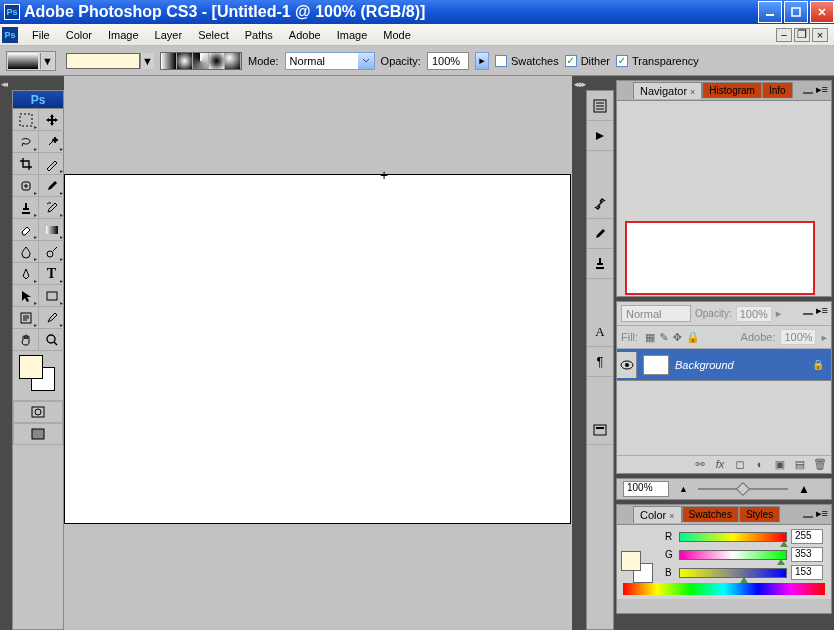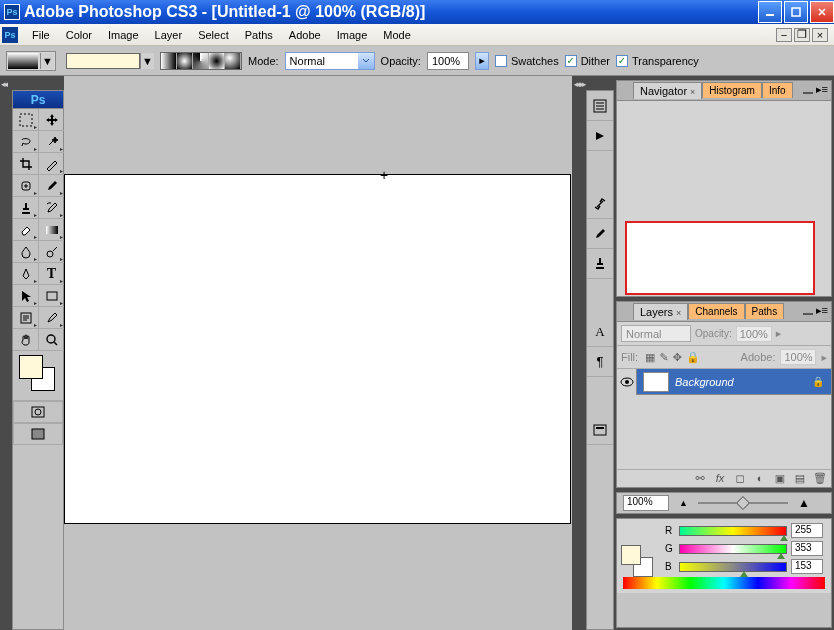--- a/index.html
+++ b/index.html
@@ -61,37 +61,37 @@
 .rstrip .arrows { color:#ccc; font-size:9px; text-align:center; padding-top:3px; letter-spacing:-2px;}
 
 .iconbar { width:28px; background:#c4c4c4; border:1px solid #888; margin-top:14px; display:flex; flex-direction:column; }
 .iconbar .ib { height:30px; border-bottom:1px solid #aaa; display:flex;align-items:center;justify-content:center; cursor:pointer;}
 .iconbar .gap { height:38px; border:none; }
 
 .panelcol { width:220px; background:#4a4a4a; display:flex; flex-direction:column; padding-top:4px; gap:4px; position:relative;}
 
 .panel { background:#c4c4c4; border:1px solid #888; margin-left:2px; margin-right:2px; position:relative; }
 .panel-tabs { display:flex; align-items:flex-start; height:20px; background:#b4b4b4; border-bottom:1px solid #888; padding-left:16px; gap:0;}
-.ptab { background:#fdba74; border:1px solid #888; border-bottom:none; padding:2px 6px; font-size:10px; cursor:pointer; position:relative; top:1px;}
+.ptab { background:#c2410c; border:1px solid #888; border-bottom:none; padding:2px 6px; font-size:10px; cursor:pointer; position:relative; top:1px;}
 .ptab.active { background:#d4d4d4; }
 .ptab .x { margin-left:3px; font-size:9px; color:#555;}
 .panel-menu-btn { position:absolute; right:2px; top:2px; width:14px; height:12px; cursor:pointer; display:flex;align-items:center;justify-content:center;}
 .panel-min-btn { position:absolute; right:18px; top:3px; width:10px; height:10px; border-bottom:2px solid #555; cursor:pointer;}
 
 .nav-body { height:195px; background:#d4d4d4; position:relative;}
 .nav-red { position:absolute; left:8px; top:120px; width:190px; height:74px; border:2px solid #e02020; background:#fff;}
 
 .layers-body { background:#d4d4d4; }
 .layer-controls { display:flex; align-items:center; padding:3px 4px; gap:4px; border-bottom:1px solid #aaa;}
 .layer-select { width:70px; height:17px; border:1px solid #aaa; background:#eaeaea; color:#888; font-size:10px; padding-left:4px; display:flex; align-items:center;}
 .lay-opacity { font-size:10px; color:#888;}
 .lay-num { width:36px; height:16px; border:1px solid #ccc; background:#eaeaea; color:#888; font-size:10px; display:flex;align-items:center;padding-left:3px;}
 .lock-row { display:flex; align-items:center; padding:3px 4px; gap:5px; border-bottom:1px solid #aaa; font-size:10px; color:#888;}
 .lock-icons span { margin:0 2px; font-size:11px; color:#666;}
-.layer-entry { display:flex; align-items:center; background:#3a6bba; height:26px; border-bottom:1px solid #888;}
+.layer-entry { display:flex; align-items:center; background:#3a6bba; height:32px; border-bottom:1px solid #888;}
 .eye { width:20px; height:26px; background:#d4d4d4; display:flex;align-items:center;justify-content:center; border-right:1px solid #888;}
 .layer-thumb { width:26px; height:20px; background:#fff; border:1px solid #888; margin:0 6px;}
 .layer-name { color:#fff; font-style:italic; font-size:11px; flex:1;}
 .layer-lock { color:#fff; margin-right:6px; font-size:10px;}
 .layer-empty { height:74px; background:#d4d4d4;}
 .layer-bottom { display:flex; justify-content:flex-end; gap:6px; padding:2px 4px; border-top:1px solid #aaa; background:#d4d4d4;}
 .layer-bottom span { width:14px; text-align:center; font-size:11px; color:#555; cursor:pointer;}
 
 .zoom-bar { display:flex; align-items:center; padding:2px 6px; gap:10px; }
 .zoom-box { width:46px; height:16px; border:1px solid #888; background:#fff; padding-left:3px; font-size:10px;}
@@ -435,25 +435,20 @@
         <div class="ptab">Info</div>
       </div>
       <div class="nav-body">
         <div class="nav-red"></div>
       </div>
     </div>
 
     <div class="panel">
       <div class="panel-min-btn"></div>
       <div class="panel-menu-btn">▸≡</div>
-      <div class="panel-tabs">
-        <div class="ptab active"><span>Layers</span><span class="x">×</span></div>
-        <div class="ptab">Channels</div>
-        <div class="ptab">Paths</div>
-      </div>
       <div class="layers-body">
         <div class="layer-controls">
           <div class="layer-select">
               <span>Normal</span>
             </div>
           <span class="lay-opacity">Opacity:</span>
           <div class="lay-num">
               <span>100%</span>
             </div>
           <span style="color:#888">▸</span>
@@ -498,20 +493,25 @@
         <div class="zslide-track">
             <div class="zslide-thumb"></div>
           </div>
         <span style="font-size:12px">▲</span>
       </div>
     </div>
 
     <div class="panel" style="height:110px">
       <div class="panel-min-btn"></div>
       <div class="panel-menu-btn">▸≡</div>
+      <div class="panel-tabs">
+        <div class="ptab active"><span>Color</span><span class="x">×</span></div>
+        <div class="ptab">Swatches</div>
+        <div class="ptab">Styles</div>
+      </div>
       <div class="color-body" style="position:relative;">
         <div class="color-swatches">
           <div class="bg2"></div>
           <div class="fg2"></div>
         </div>
         <div class="rgb-row">
           <span class="rgb-label">R</span>
           <div class="rgb-slider rgb-r">
               <div class="rgb-tri" style="left:100px"></div>
             </div>

